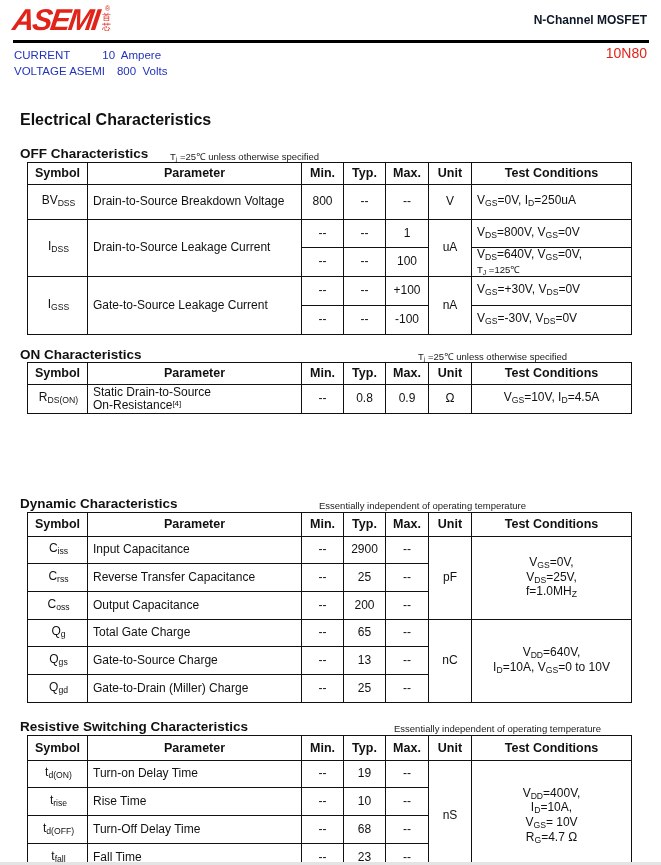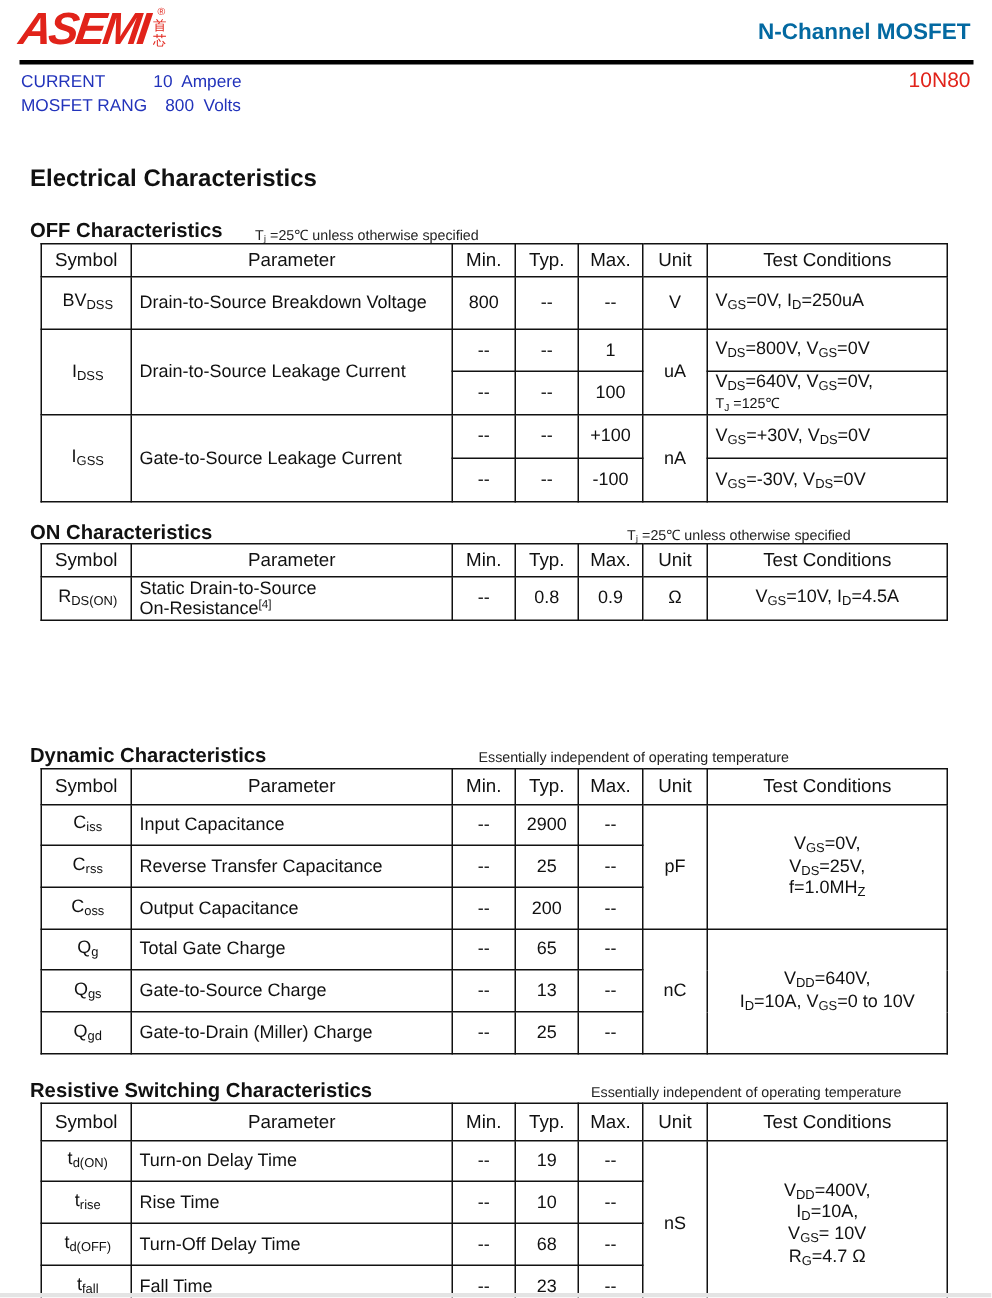--- a/index.html
+++ b/index.html
@@ -4,33 +4,33 @@
 <style>
   * { box-sizing: border-box; margin: 0; padding: 0; }
   html, body { width: 661px; height: 865px; overflow: hidden; background: #ffffff; }
   body { position: relative; font-family: "Liberation Sans", sans-serif; color: #111; }
 
   .logo { position: absolute; left: 13px; top: 5px; height: 30px; display: flex; align-items: flex-start; }
   .logo-text { font-family: "Liberation Sans", sans-serif; font-weight: bold; font-style: italic; font-size: 30px; color: #e1231a; letter-spacing: -2px; line-height: 30px; transform: skewX(-8deg); }
   .logo-cn { display: flex; flex-direction: column; margin-left: 4px; font-size: 9px; line-height: 10px; color: #e1231a; }
   .logo-cn .reg { font-size: 7px; line-height: 7px; margin-left: 3px; }
 
-  .doc-type { position: absolute; right: 14px; top: 13px; font-weight: bold; font-size: 15px; color: #0369a1; }
+  .doc-type { position: absolute; right: 14px; top: 13px; font-weight: bold; font-size: 12px; color: #0f172a; }
   .rule { position: absolute; left: 13px; top: 40px; width: 636px; height: 3px; background: #000; }
   .part-no { position: absolute; right: 14px; top: 45px; font-size: 14px; color: #e1231a; }
 
   .spec { position: absolute; left: 14px; font-size: 11.5px; color: #2233bb; white-space: pre; }
 
   .h-main { position: absolute; left: 20px; top: 111px; font-weight: bold; font-size: 16px; }
   .sec-title { position: absolute; font-weight: bold; font-size: 13.5px; }
   .sec-note { position: absolute; font-size: 9.5px; color: #222; }
 
   table.spec-table { position: absolute; left: 27px; border-collapse: collapse; table-layout: fixed; font-size: 12px; }
   table.spec-table td, table.spec-table th { border: 1.4px solid #111; text-align: center; vertical-align: middle; padding: 0 3px; line-height: 1.15; }
-  table.spec-table th { font-weight: normal; font-size: 12.5px; }
+  table.spec-table th { font-weight: bold; font-size: 12.5px; }
   table.spec-table td.param { text-align: left; padding-left: 5px; }
   table.spec-table td.sym { text-align: center; padding-left: 5px; }
   table.spec-table td.cond { text-align: center; }
   table.spec-table td.cond.left { text-align: left; padding-left: 5px; }
   sub { font-size: 0.72em; vertical-align: -0.25em; }
   sup { font-size: 0.65em; vertical-align: 0.45em; }
   .small { font-size: 9.5px; }
 
   .col-sym { width: 60px; } .col-param { width: 214px; } .col-min { width: 42px; }
   .col-typ { width: 42px; } .col-max { width: 43px; } .col-unit { width: 43px; } .col-cond { width: 160px; }
@@ -46,21 +46,21 @@
     <span class="reg">®</span>
     <span>首</span>
     <span>芯</span>
   </span>
 </div>
 <div class="doc-type">N-Channel MOSFET</div>
 <div class="rule"></div>
 <div class="part-no">10N80</div>
 
 <div class="spec" style="top:49px;"><span>CURRENT</span><span style="display:inline-block;width:32px;"></span><span>10  Ampere</span></div>
-<div class="spec" style="top:65px;"><span>MOSFET RANG</span><span style="display:inline-block;width:12px;"></span><span>800  Volts</span></div>
+<div class="spec" style="top:65px;"><span>VOLTAGE ASEMI</span><span style="display:inline-block;width:12px;"></span><span>800  Volts</span></div>
 
 <div class="h-main">Electrical Characteristics</div>
 
 <div class="sec-title" style="left:20px;top:146px;">OFF Characteristics</div>
 <div class="sec-note" style="left:170px;top:150px;">Tⱼ =25℃  unless otherwise specified</div>
 
 <table class="spec-table" style="top:162px;">
   <colgroup>
       <col class="col-sym">
       <col class="col-param">

